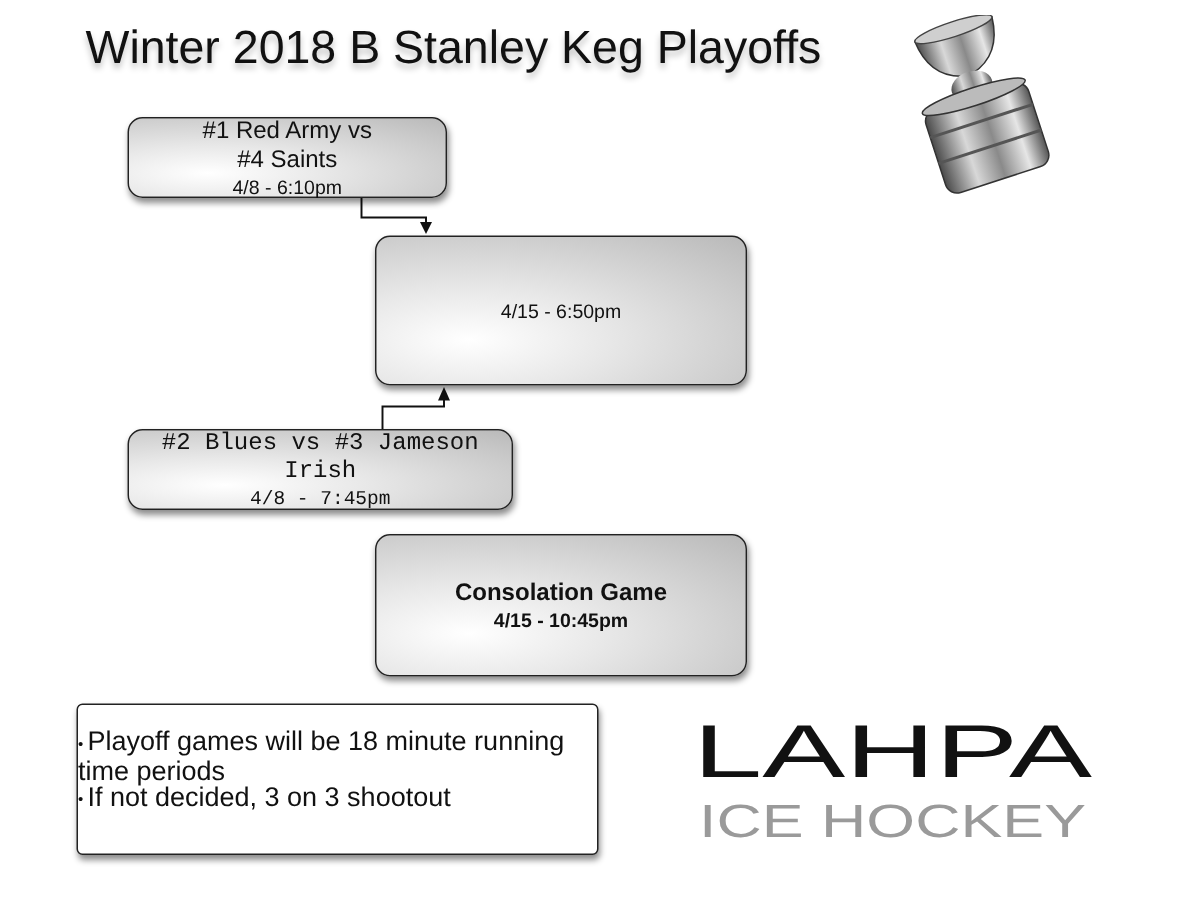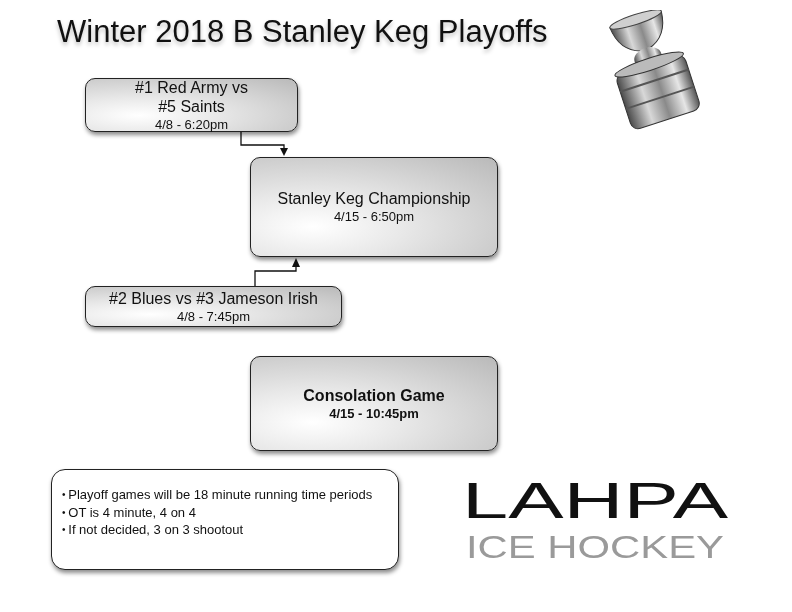--- a/index.html
+++ b/index.html
@@ -16,27 +16,27 @@
       border:1px solid #222; border-radius:10px;
       background:radial-gradient(ellipse at 25% 70%, #ffffff 0%, #e8e8e8 35%, #b9b9b9 100%);
       box-shadow:1px 3px 4px rgba(0,0,0,0.45);
       display:flex; flex-direction:column; align-items:center; justify-content:center;
       text-align:center;
     }
     .box .main { font-size:16px; line-height:19px; }
     .box .sub { font-size:13px; line-height:17px; }
     #game1 { left:85px; top:78px; width:213px; height:54px; }
     #final { left:250px; top:157px; width:248px; height:100px; }
-    #game2 { left:85px; top:286px; width:257px; height:41px; }
+    #game2 { left:85px; top:286px; width:257px; height:54px;font-family:Liberation Mono, monospace; }
     #consol { left:250px; top:356px; width:248px; height:95px;font-weight:bold; }
     .notes {
       position:absolute; left:51px; top:469px; width:348px; height:101px; box-sizing:border-box;
-      border:1px solid #222; border-radius:14px; background:#fff;
+      border:1px solid #222; border-radius:4px; background:#fff;
       box-shadow:1px 3px 4px rgba(0,0,0,0.45);
-      padding:16px 0 0 10px; font-size:13px; line-height:17.5px;
+      padding:16px 0 0 0; font-size:18px; line-height:17.5px;
     }
     .notes ul { list-style:none; margin:0; padding:0; }
     .notes li::before { content:"• "; font-size:10px; vertical-align:1px; }
     svg.connectors { position:absolute; left:0; top:0; }
     .logo { position:absolute; left:462px; top:478px; width:270px; height:86px; }
     .trophy { position:absolute; left:600px; top:10px; }
   </style>
 </head>
 <body>
 
@@ -65,43 +65,41 @@
 
 <svg class="connectors" width="792" height="612">
   <polyline points="241,132 241,145 284,145 284,150" fill="none" stroke="#111" stroke-width="1.3"></polyline>
   <polygon points="280,148 288,148 284,156" fill="#111"></polygon>
   <polyline points="255,286 255,271 296,271 296,266" fill="none" stroke="#111" stroke-width="1.3"></polyline>
   <polygon points="292,267 300,267 296,258" fill="#111"></polygon>
 </svg>
 
 <div class="box" id="game1">
   <div class="main">#1 Red Army vs</div>
-  <div class="main">#5 Saints</div>
-  <div class="sub">4/8 - 6:20pm</div>
+  <div class="main">#4 Saints</div>
+  <div class="sub">4/8 - 6:10pm</div>
 </div>
 
 <div class="box" id="final">
-  <div class="main">Stanley Keg Championship</div>
   <div class="sub">4/15 - 6:50pm</div>
 </div>
 
 <div class="box" id="game2">
   <div class="main">#2 Blues vs #3 Jameson Irish</div>
   <div class="sub">4/8 - 7:45pm</div>
 </div>
 
 <div class="box" id="consol">
   <div class="main">Consolation Game</div>
   <div class="sub">4/15 - 10:45pm</div>
 </div>
 
 <div class="notes">
   <ul>
     <li>Playoff games will be 18 minute running time periods</li>
-    <li>OT is 4 minute, 4 on 4</li>
     <li>If not decided, 3 on 3 shootout</li>
   </ul>
 </div>
 
 <svg class="logo" width="270" height="86" viewBox="0 0 270 86">
   <text x="0" y="40" font-family="Liberation Sans, sans-serif" font-size="50" fill="#111" textLength="266" lengthAdjust="spacingAndGlyphs" stroke="#fff" stroke-width="4" paint-order="stroke" style="font-weight:normal">LAHPA</text>
   <text x="4" y="80" font-family="Liberation Sans, sans-serif" font-size="31" fill="#9a9a9a" textLength="258" lengthAdjust="spacingAndGlyphs">ICE HOCKEY</text>
 </svg>
 
 </body></html>

